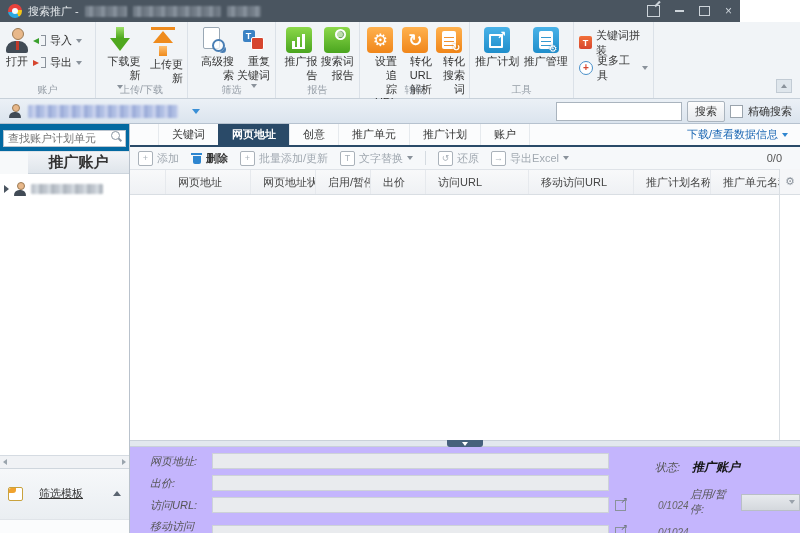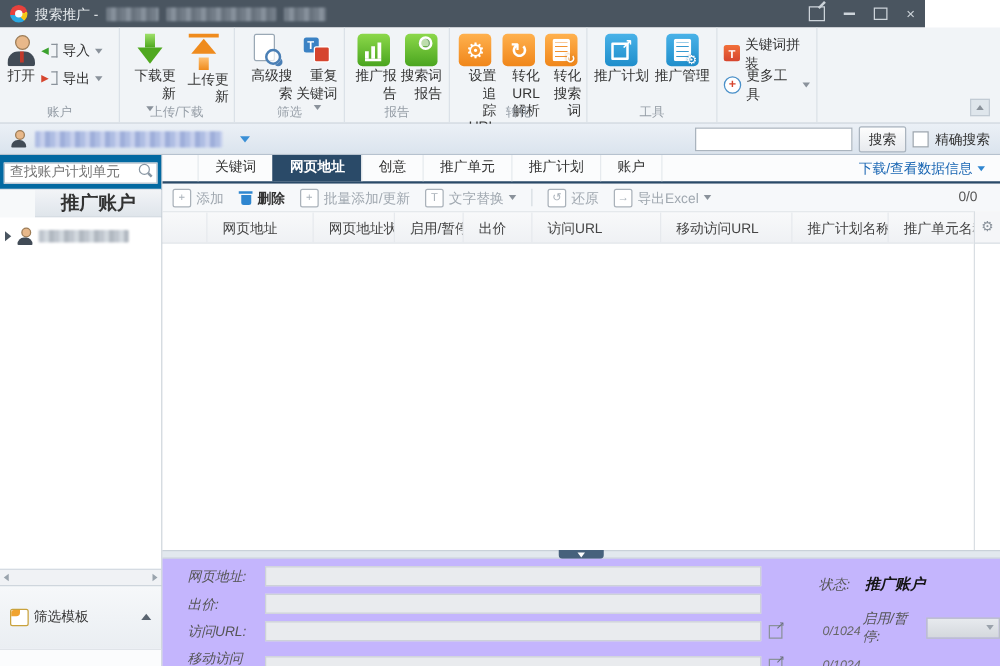--- a/index.html
+++ b/index.html
@@ -90,21 +90,21 @@
   .sb-search input{width:100%;height:17px;border:1px solid #bcc5cf;font-size:11px;padding:1px 18px 1px 4px;box-sizing:border-box;background:#fff;color:#333;}
   .mag{position:absolute;right:6px;top:3px;width:7px;height:7px;border:1px solid #8a97a4;border-radius:50%;}
   .mag::after{content:"";position:absolute;width:1.5px;height:4px;background:#8a97a4;transform:rotate(-45deg);bottom:-3px;right:-1px;}
   .sb-header{height:21px;background:linear-gradient(#f2f4f7,#dfe5eb);border-bottom:1px solid #cdd5dd;display:flex;align-items:center;justify-content:center;font-size:15px;font-weight:bold;color:#333;margin-left:28px;}
   .sb-tree{background:#fff;height:281px;padding-top:6px;box-sizing:border-box;}
   .tree-item{display:flex;align-items:center;gap:4px;padding:2px 4px;}
   .tw{width:0;height:0;border-top:4px solid transparent;border-bottom:4px solid transparent;border-left:5px solid #4a5560;}
   .sb-hscroll{height:12px;background:#f0f2f5;border-top:1px solid #d5dbe2;display:flex;align-items:center;justify-content:space-between;padding:0 3px;}
   .sc-l{width:0;height:0;border-top:3px solid transparent;border-bottom:3px solid transparent;border-right:4px solid #9aa4ad;}
   .sc-r{width:0;height:0;border-top:3px solid transparent;border-bottom:3px solid transparent;border-left:4px solid #9aa4ad;}
-  .sb-foot-row{height:22px;display:flex;align-items:center;gap:4px;padding:14px 8px;border-top:1px solid #cfd6dd;background:linear-gradient(#f6f8fa,#eaeef2);font-size:11px;color:#333;}
+  .sb-foot-row{height:22px;display:flex;align-items:center;gap:16px;padding:14px 8px;border-top:1px solid #cfd6dd;background:linear-gradient(#f6f8fa,#eaeef2);font-size:11px;color:#333;text-decoration:underline;}
   .sb-foot-row.plain{background:#fbfcfd;border-top:1px solid #e0e4e9;padding-left:30px;}
   .ic-tmpl{width:13px;height:12px;background:#fff;border:1px solid #c9a23d;border-radius:2px;position:relative;flex:0 0 auto;}
   .ic-tmpl::after{content:"";position:absolute;left:0;top:0;width:7px;height:5px;background:#f0a32f;border-radius:2px 0 3px 0;}
   .caru-dark{width:0;height:0;border-left:4px solid transparent;border-right:4px solid transparent;border-bottom:5px solid #5a6470;margin-left:auto;}
   
   .main{position:absolute;top:124px;left:130px;width:670px;height:409px;display:flex;flex-direction:column;}
   .tabbar{height:23px;background:#fbfcfd;border-bottom:2px solid #2a4a68;display:flex;align-items:flex-end;box-sizing:border-box;}
   .tabs{display:flex;margin-left:28px;height:21px;}
   .tab{height:21px;line-height:21px;padding:0 13px;font-size:11px;color:#333;border-left:1px solid #e6eaee;cursor:default;}
   .tab:last-child{border-right:1px solid #e6eaee;}

